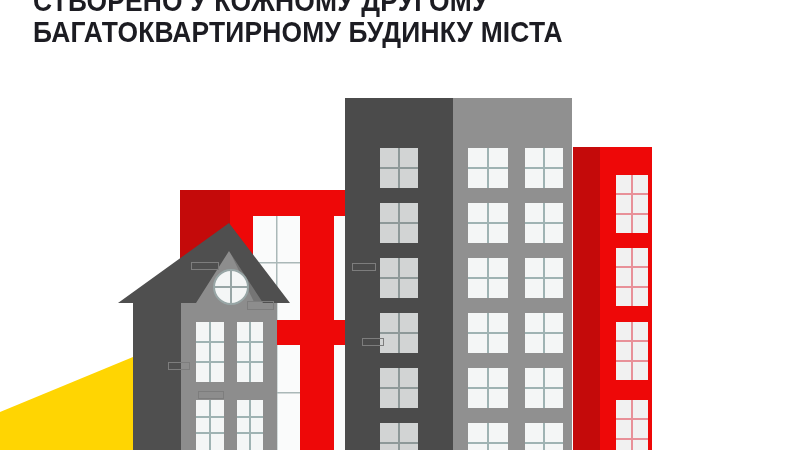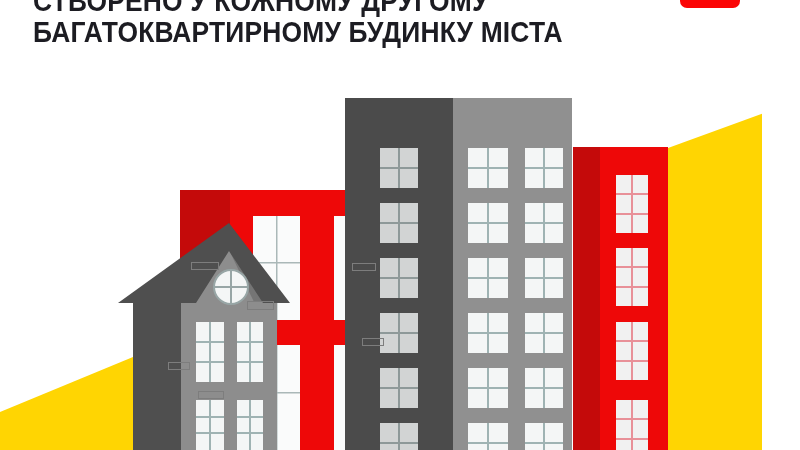--- a/index.html
+++ b/index.html
@@ -1,17 +1,17 @@
 <!DOCTYPE html>
 <html><head>
 <meta charset="utf-8">
 <style>
   html,body{margin:0;padding:0;}
   #canvas{
-    position:relative;width:762px;height:450px;overflow:hidden;
+    position:relative;width:652px;height:450px;overflow:hidden;
     background:var(--background,#fff);
     font-family:"Liberation Sans", sans-serif;
   }
   .abs{position:absolute;}
   
   .headline{
     position:absolute;left:33px;
     font-weight:700;font-size:30px;line-height:22px;
     color:var(--text,#1c1c22);
     transform:scaleX(0.88);transform-origin:0 50%;

